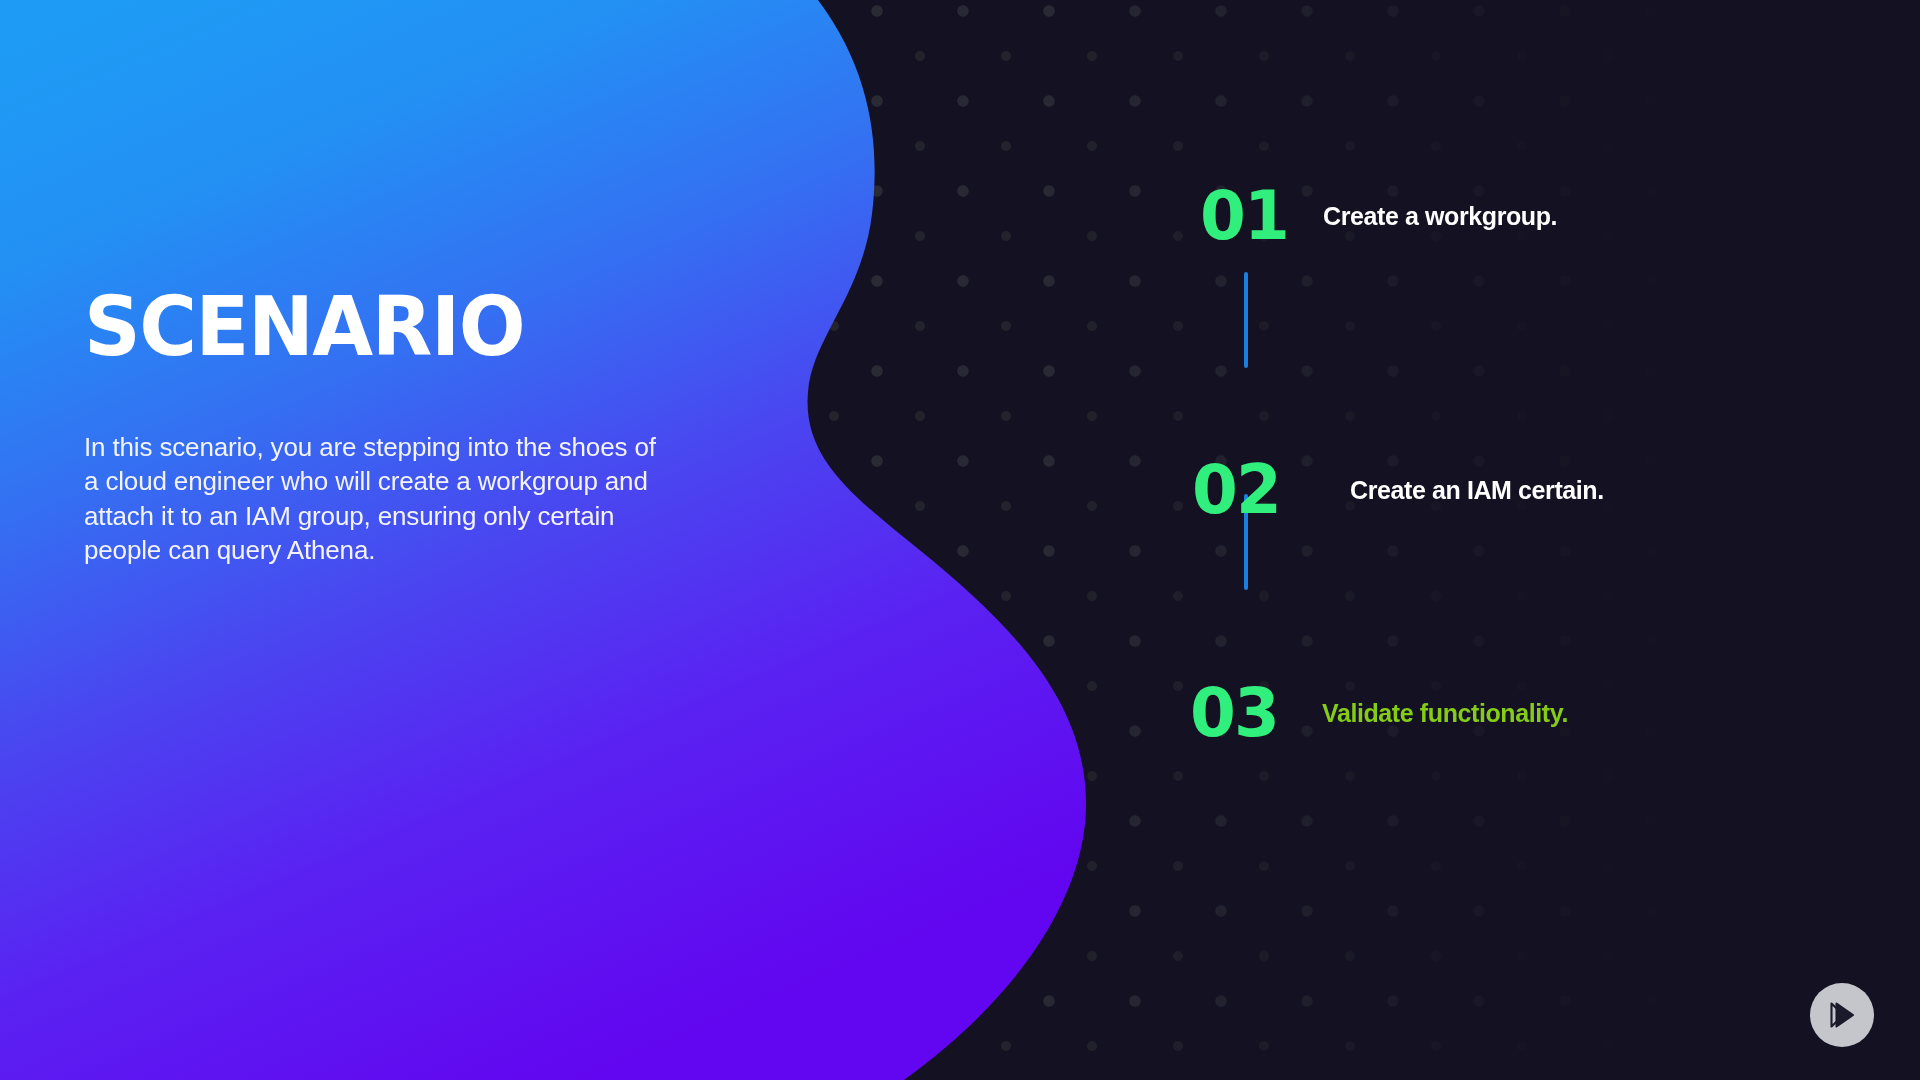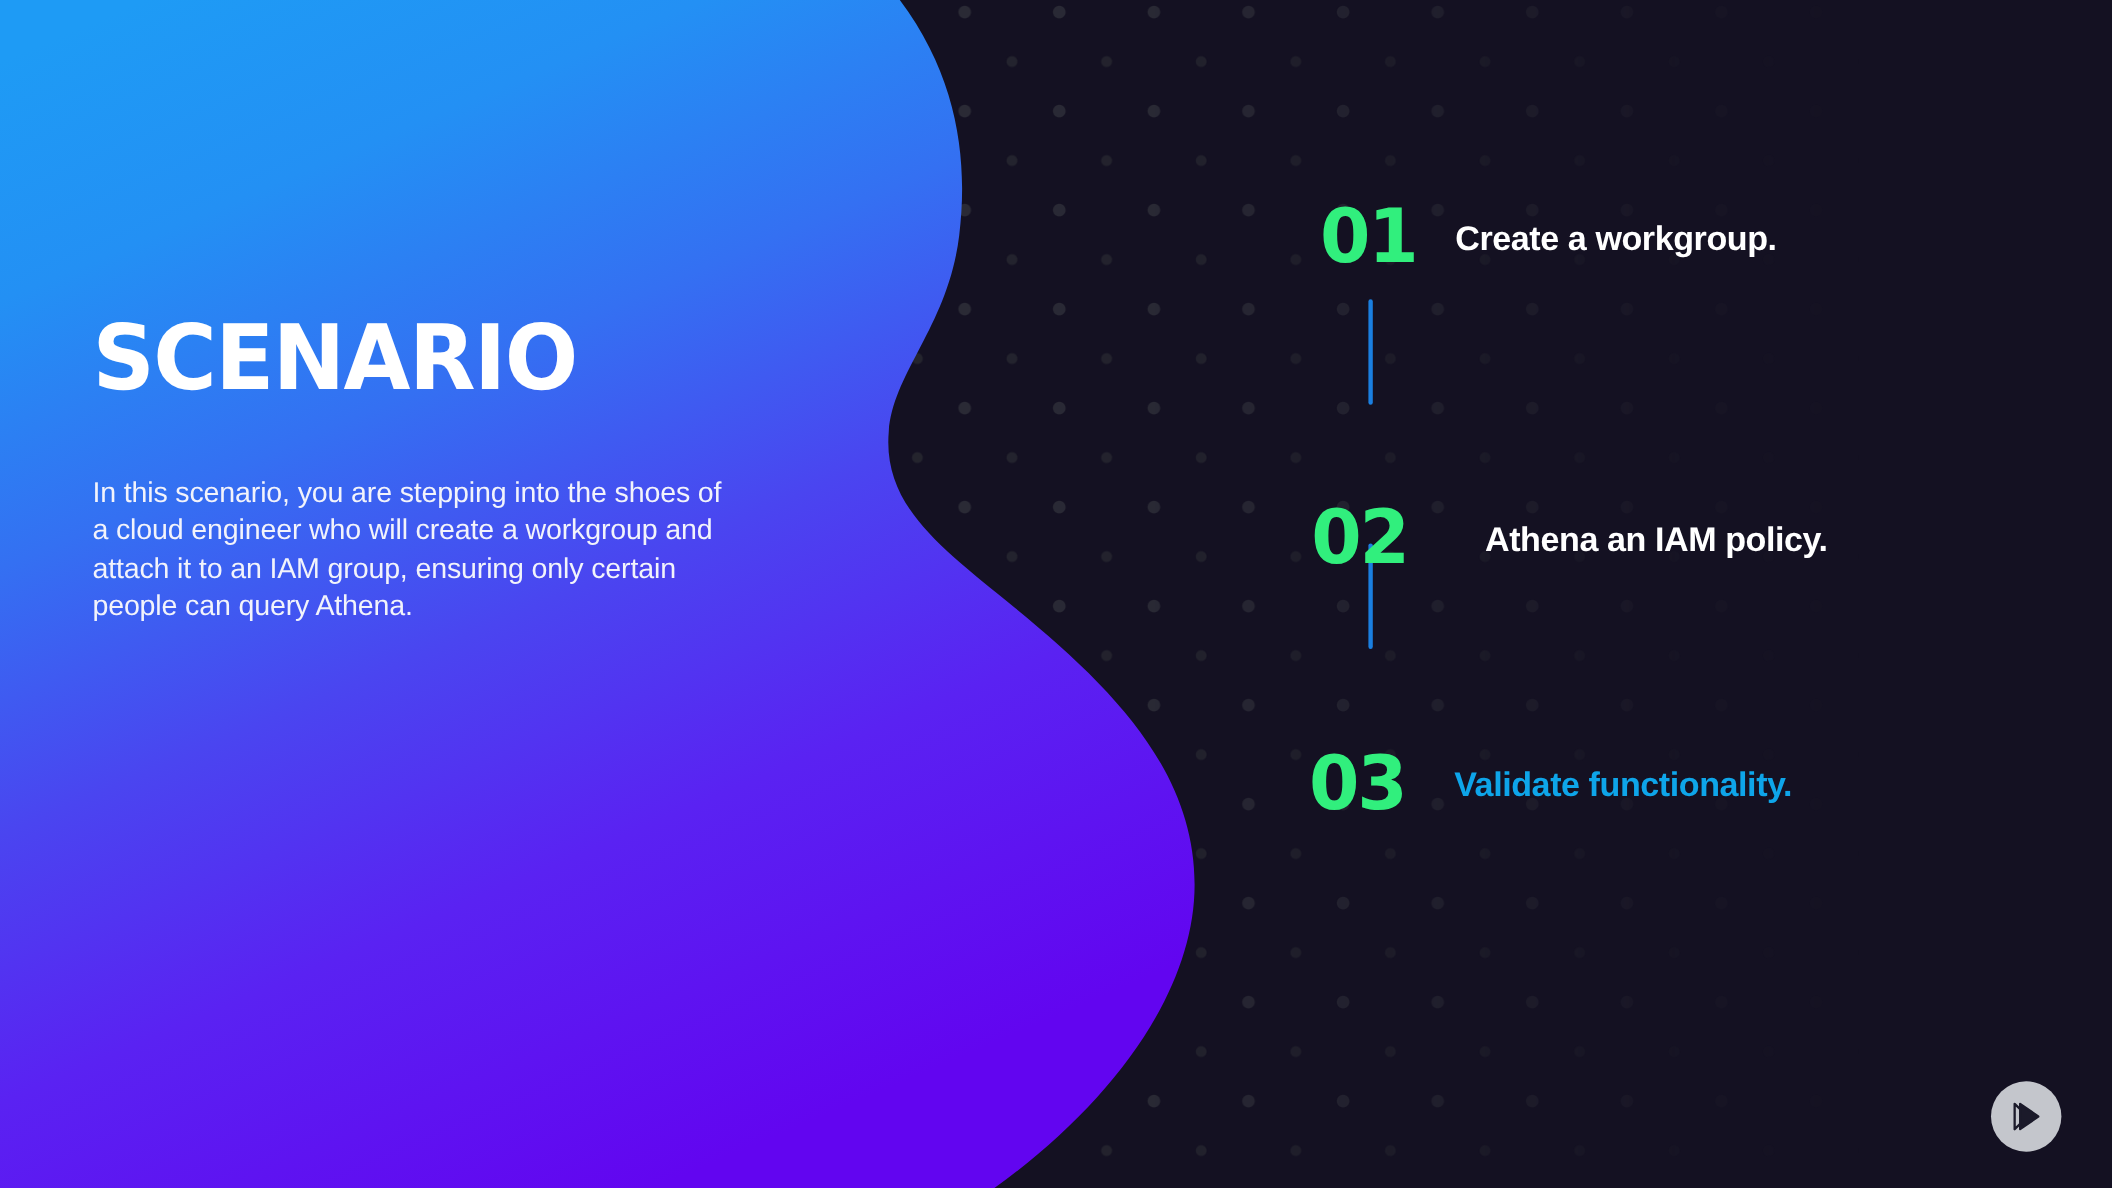--- a/index.html
+++ b/index.html
@@ -102,28 +102,28 @@
     color:#31ef7d;
     letter-spacing:-2px;
     line-height:1;
     width:100px;
     text-align:left;
     transform:scaleX(0.97);
     transform-origin:left center;
   }
   .step-label {
     font-family:"Liberation Sans", sans-serif;
-    font-size:31px;
+    font-size:25px;
     font-weight:700;
     color:#ffffff;
     letter-spacing:-0.4px;
     line-height:1;
     white-space:nowrap;
   }
-  .step-label.is-dim { color:#0ea5e9; }
+  .step-label.is-dim { color:#84cc16; }
 
   .step-1 .step-label { margin-left:23px; }
   .step-2 .step-label { margin-left:30px; }
   .step-3 .step-label { margin-left:32px; }
 
   
   .connector {
     position:absolute;
     width:4px;
     background:#1a7fe0;
@@ -192,21 +192,21 @@
 
   <div class="steps">
 
     <div class="step step-1">
       <span class="step-num">01</span>
       <span class="step-label">Create a workgroup.</span>
     </div>
 
     <div class="step step-2">
       <span class="step-num">02</span>
-      <span class="step-label">Athena an IAM policy.</span>
+      <span class="step-label">Create an IAM certain.</span>
     </div>
 
     <div class="step step-3">
       <span class="step-num">03</span>
       <span class="step-label is-dim">Validate functionality.</span>
     </div>
 
   </div>
 
   <div class="badge">

